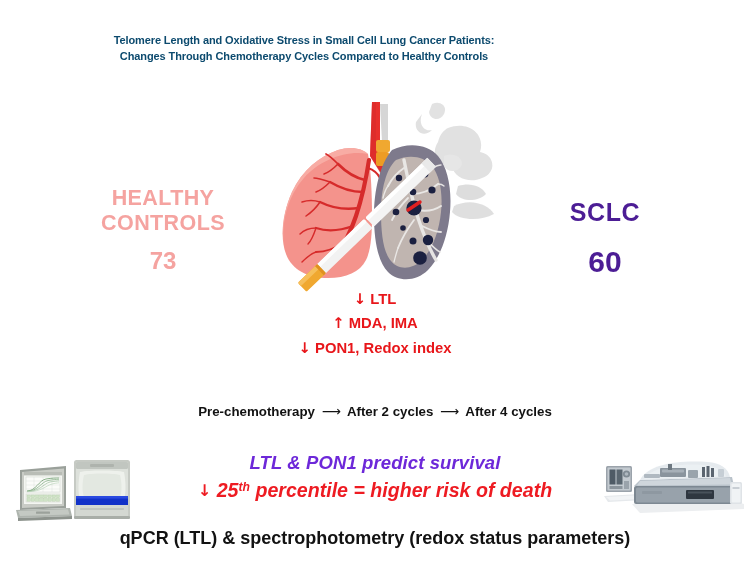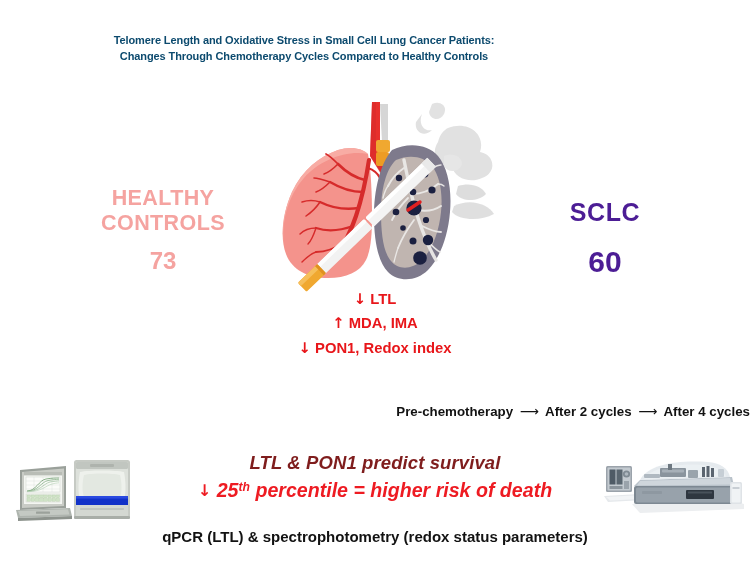--- a/index.html
+++ b/index.html
@@ -68,21 +68,21 @@
     font-size: 14.8px;
     line-height: 1.58;
   }
   #findings .fline { display: block; white-space: nowrap; }
   #findings .arrow { font-weight: bold; font-family: "DejaVu Sans", sans-serif; }
 
   
   #timeline {
     position: absolute;
     top: 404px; left: 0; width: 750px;
-    text-align: right;
+    text-align: center;
     font-size: 13.3px;
     font-weight: bold;
     color: #121212;
     white-space: nowrap;
   }
   #timeline .tarrow {
     font-family: "DejaVu Sans", sans-serif;
     font-weight: normal;
     padding: 0 3px;
   }
@@ -91,21 +91,21 @@
   #conclusion {
     position: absolute;
     top: 452px; left: 0; width: 750px;
     text-align: center;
   }
   #conclusion .c1 {
     display: block;
     font-size: 18.5px;
     font-weight: bold;
     font-style: italic;
-    color: #7f1d1d;
+    color: #6d28d9;
     letter-spacing: 0.1px;
   }
   #conclusion .c2 {
     display: block;
     margin-top: 5px;
     font-size: 19.6px;
     font-weight: bold;
     font-style: italic;
     color: #ee1b22;
     white-space: nowrap;
@@ -117,21 +117,21 @@
     font-size: 16px;
     vertical-align: 1px;
   }
   #conclusion .c2 sup { font-size: 0.62em; vertical-align: 0.52em; }
 
   
   #methods {
     position: absolute;
     top: 528px; left: 0; width: 750px;
     text-align: center;
-    font-size: 15px;
+    font-size: 18px;
     font-weight: bold;
     color: #121212;
     white-space: nowrap;
   }
 
   
   #qpcr-instrument {
     position: absolute;
     left: 14px; top: 452px;
     width: 124px; height: 72px;

